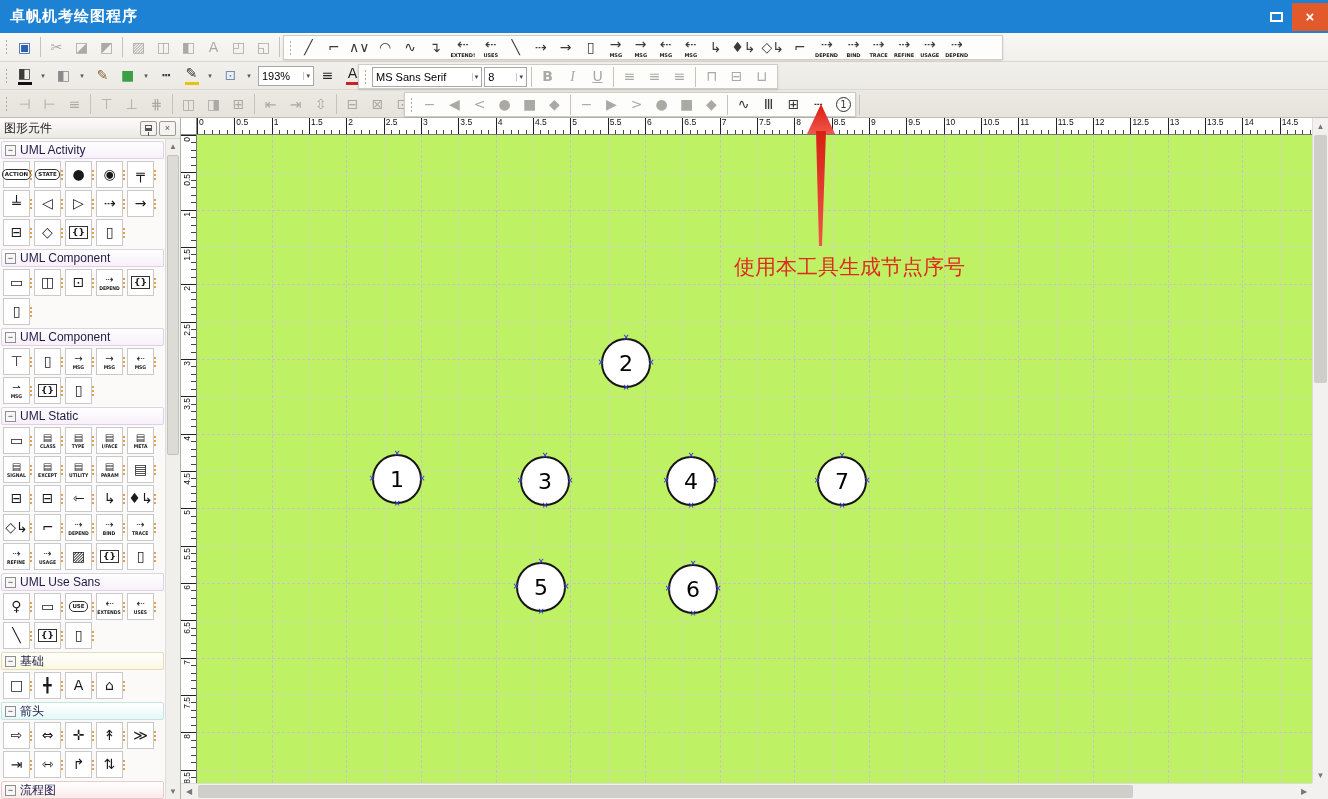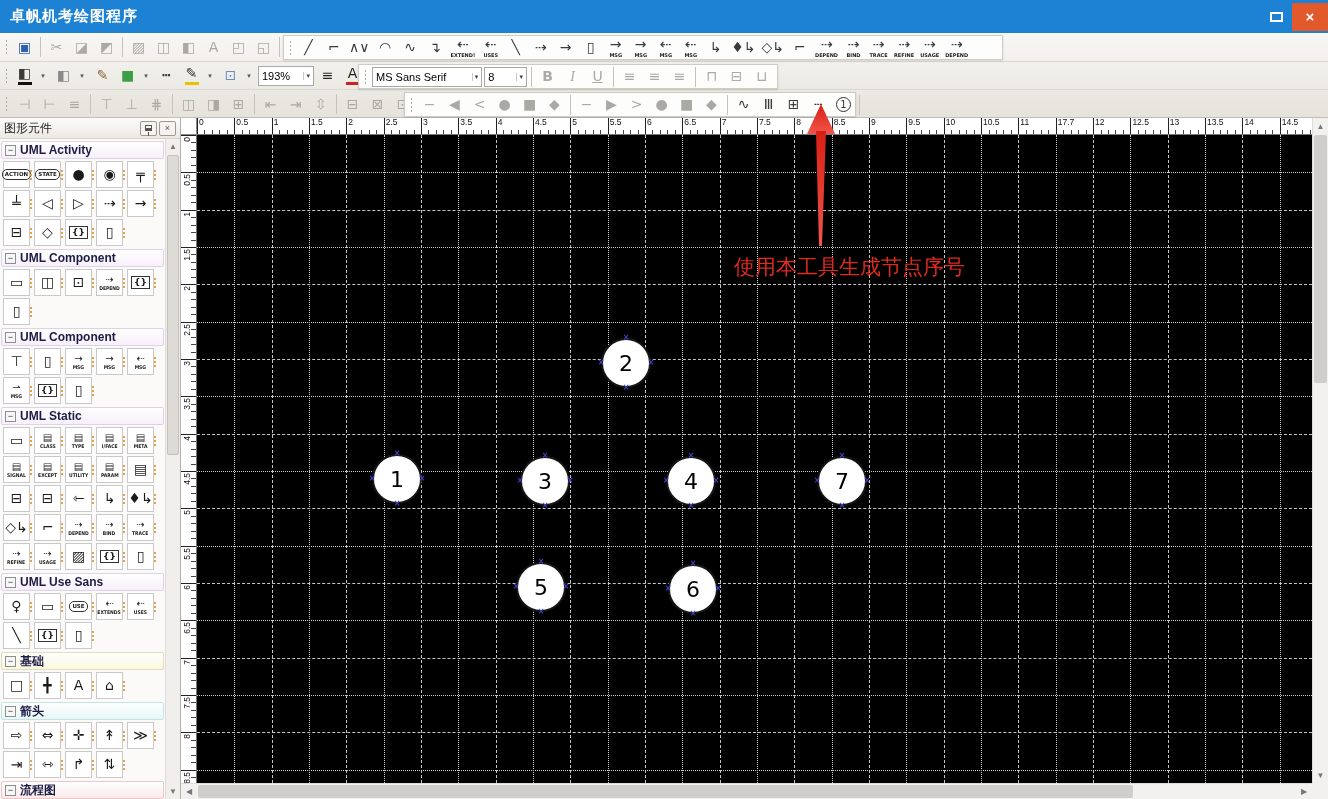--- a/index.html
+++ b/index.html
@@ -38,21 +38,21 @@
 .sidebar{width:181px;background:#f3f2ef;border-right:1px solid #b3b0a9;position:relative;flex:0 0 181px}
 .sb-header{height:21px;display:flex;align-items:center;background:linear-gradient(#fdfcfb,#ebe9e4);border-bottom:1px solid #d6d3cb;padding:0 4px}
 .sb-title{font-size:12px;color:#222;flex:1}
 .hd-btn{width:17px;height:15px;border:1px solid #9d9a93;background:#f4f3f0;display:flex;align-items:center;justify-content:center;margin-left:2px;border-radius:2px;color:#555;font-size:9px}
 .pin{width:7px;height:6px;border:1px solid #555;border-bottom:3px solid #555;position:relative}
 .pin:after{content:"";position:absolute;left:2px;top:6px;width:1px;height:4px;background:#555}
 .sb-body{position:absolute;top:21px;bottom:0;left:0;right:0;background:#fbfaf9;overflow:hidden}
 #sections{margin-right:15px;overflow:hidden;height:100%}
 .sec-h{height:18px;margin:2px 1px 1px 1px;display:flex;align-items:center;border-radius:2px}
 .sec-h .minus{width:11px;height:11px;border:1px solid #8f8f8f;background:#f7f7f7;font-size:9px;line-height:9px;text-align:center;margin:0 4px 0 3px;color:#333}
-.sec-h .lbl{font-weight:bold;font-size:12px;color:#1c1c46}
+.sec-h .lbl{font-weight:normal;font-size:12px;color:#1c1c46}
 .srow{display:flex;padding-left:2px}
 .shape-btn{width:27px;height:27px;background:#fff;border:1px solid #c9c9c9;margin:1px 3px 1px 1px;display:flex;flex-direction:column;align-items:center;justify-content:center;position:relative;font-family:"DejaVu Sans",sans-serif;color:#1a1a1a}
 .shape-btn:after{content:"";position:absolute;right:-3px;top:8px;width:2px;height:10px;background:repeating-linear-gradient(#e2a24b 0 2px,transparent 2px 4px)}
 .sg{font-size:14px;line-height:15px;white-space:nowrap}
 .sg.small{font-size:10px;line-height:10px}
 .sl{font-size:5px;font-weight:bold;line-height:5px;margin-top:1px;transform:scaleX(.9)}
 .cap{border:1px solid #333;border-radius:5px;font-size:5.5px;font-weight:bold;padding:2px 2px;line-height:5px}
 .note{border:1px solid #333;font-size:9px;line-height:11px;padding:0 2px;font-weight:bold}
 .sb-scroll{position:absolute;top:0;right:0;width:15px;bottom:0;background:#f0efec;border-left:1px solid #ddd}
 .sb-scroll .sb-up,.sb-scroll .sb-down{position:absolute;left:0;width:14px;height:15px;color:#777;font-size:8px;display:flex;align-items:center;justify-content:center}
@@ -62,21 +62,21 @@
 .canvas-region{position:relative;flex:1;background:#fff}
 .corner{position:absolute;left:0;top:0;width:16px;height:17px;background:#fff;border-right:1px solid #8a8a8a;border-bottom:1px solid #8a8a8a}
 .hruler{position:absolute;left:16px;top:0;right:16px;height:17px;background:#fff;border-bottom:1px solid #777;overflow:hidden}
 .vruler{position:absolute;left:0;top:17px;width:16px;bottom:16px;background:#fff;border-right:1px solid #777;overflow:hidden}
 .rt-maj{position:absolute;top:0;bottom:0;width:1px;background:#222}
 .rt-min{position:absolute;bottom:0;width:1px;height:4px;background:#444}
 .rlab{position:absolute;top:0;font-size:8.5px;color:#111;line-height:9px}
 .vt-maj{position:absolute;left:0;width:15px;height:1px;background:#222}
 .vt-min{position:absolute;left:10px;width:5px;height:1px;background:#444}
 .vlab{position:absolute;left:0;width:12px;font-size:8.5px;color:#111;writing-mode:vertical-rl;transform:rotate(180deg);line-height:12px}
-.canvas{position:absolute;left:16px;top:17px;right:16px;bottom:16px;background:#000000;overflow:hidden}
+.canvas{position:absolute;left:16px;top:17px;right:16px;bottom:16px;background:#bef264;overflow:hidden}
 .gl-v{position:absolute;top:0;bottom:0;width:0}
 .gl-h{position:absolute;left:0;right:0;height:0}
 .gl-v.dash{border-left:1px dashed #c5c5c5}.gl-v.dot{border-left:1px dotted #d2d2d2}
 .gl-h.dash{border-top:1px dashed #c5c5c5}.gl-h.dot{border-top:1px dotted #d2d2d2}
 .node{position:absolute;width:50px;height:50px;border:2px solid #161616;border-radius:50%;background:#fff;display:flex;align-items:center;justify-content:center;font-size:22px;font-family:"DejaVu Sans",sans-serif;color:#000;z-index:6}
 .mk{position:absolute;width:8px;height:8px;line-height:8px;text-align:center;font-size:8px;color:#4343cc;font-weight:bold;z-index:7}
 .mk.t{top:-6px;left:50%;margin-left:-4px}.mk.b{bottom:-6px;left:50%;margin-left:-4px}
 .mk.l{left:-6px;top:50%;margin-top:-4px}.mk.r{right:-6px;top:50%;margin-top:-4px}
 .annotation{position:absolute;z-index:5;font-size:21px;line-height:30px;font-family:"Liberation Sans",sans-serif}
 
@@ -960,21 +960,21 @@
         <span class="rlab" style="left: 487.355px;">6.5</span>
         <span class="rlab" style="left: 524.69px;">7</span>
         <span class="rlab" style="left: 562.025px;">7.5</span>
         <span class="rlab" style="left: 599.36px;">8</span>
         <span class="rlab" style="left: 636.695px;">8.5</span>
         <span class="rlab" style="left: 674.03px;">9</span>
         <span class="rlab" style="left: 711.365px;">9.5</span>
         <span class="rlab" style="left: 748.7px;">10</span>
         <span class="rlab" style="left: 786.035px;">10.5</span>
         <span class="rlab" style="left: 823.37px;">11</span>
-        <span class="rlab" style="left: 860.705px;">17.7</span>
+        <span class="rlab" style="left: 860.705px;">11.5</span>
         <span class="rlab" style="left: 898.04px;">12</span>
         <span class="rlab" style="left: 935.375px;">12.5</span>
         <span class="rlab" style="left: 972.71px;">13</span>
         <span class="rlab" style="left: 1010.04px;">13.5</span>
         <span class="rlab" style="left: 1047.38px;">14</span>
         <span class="rlab" style="left: 1084.71px;">14.5</span>
       </div>
     <div class="vruler" id="vruler" data-name="vertical-ruler">
         <div class="vt-maj" style="top: 0px;"></div>
         <div class="vt-min" style="top: 7.467px;"></div>

